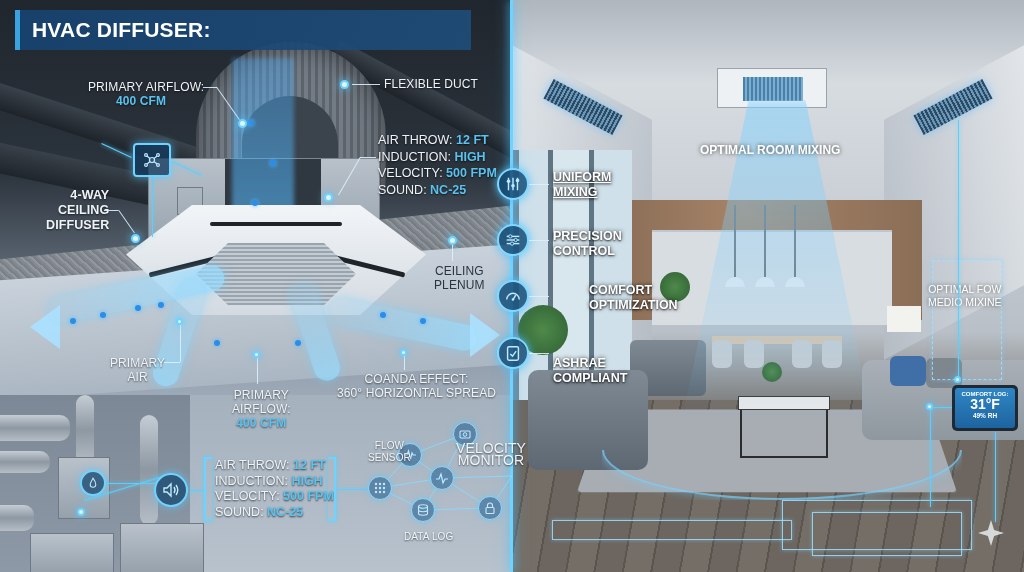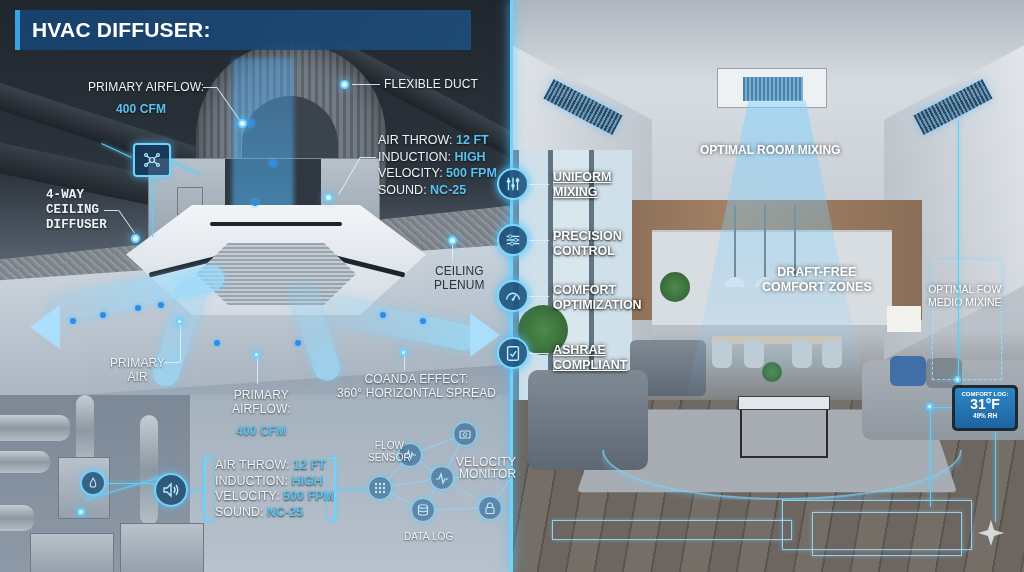--- a/index.html
+++ b/index.html
@@ -101,21 +101,21 @@
     clip-path: polygon(50% 0,62% 38%,100% 50%,62% 62%,50% 100%,38% 62%,0 50%,38% 38%); }
 
   
   .banner { position:absolute; top:10px; height:40px; display:flex; align-items:center;
     background: linear-gradient(90deg, rgba(23,66,110,.95), rgba(30,78,125,.88)); border-left:5px solid #3aa2e0; padding-left:12px; }
   .banner .bold { font-weight:700; color:#fff; font-size:21px; letter-spacing:.2px; }
   .banner .thin { font-weight:400; color:#fff; font-size:21px; margin-left:6px; }
   .label { position:absolute; color:#eef3f7; font-size:11.5px; line-height:14px; text-transform:uppercase; text-shadow:0 1px 2px rgba(0,0,0,.6); letter-spacing:.1px; }
   .label.bold { font-weight:700; font-size:12.5px; line-height:15px; }
   .label.dark { color:#2a3540; text-shadow:none; }
-  .val { color:#5bc2f0; font-weight:700;margin-top:8px; }
+  .val { color:#5bc2f0; font-weight:700; }
   .spec { position:absolute; color:#eef3f7; font-size:12.5px; line-height:16.5px; text-shadow:0 1px 2px rgba(0,0,0,.7); }
   .spec .k { font-weight:400; }
   .line { position:absolute; background: rgba(220,240,255,.9); }
   .gline { position:absolute; background:#5ccfff; box-shadow:0 0 4px #5ccfff; }
   .node { position:absolute; width:9px; height:9px; border-radius:50%; background:#dff5ff; border:2px solid #6fd3ff; box-shadow:0 0 8px #57c6ff; }
   .ico-circle { position:absolute; width:34px; height:34px; border-radius:50%; border:2px solid #6fd3ff; background: rgba(20,70,110,.75); box-shadow: 0 0 10px rgba(90,200,255,.7); display:flex; align-items:center; justify-content:center; }
   .ico-circle svg { width:20px; height:20px; }
   .ico-square { position:absolute; width:38px; height:34px; border:2px solid #6fd3ff; background: rgba(20,60,95,.8); border-radius:4px; box-shadow:0 0 10px rgba(90,200,255,.7); display:flex; align-items:center; justify-content:center; }
   .bracket { position:absolute; width:8px; border:2px solid #6fd3ff; box-shadow:0 0 4px #5ccfff; }
   .bracket.l { border-right:none; }
@@ -276,33 +276,33 @@
   </div>
 
   <div class="feature" style="top:280px;">
     <svg viewBox="0 0 20 20">
         <path d="M3 14 A7 7 0 0 1 17 14" stroke="#bfeaff" stroke-width="1.6" fill="none"></path>
         <line x1="10" y1="14" x2="13" y2="9" stroke="#bfeaff" stroke-width="1.6"></line>
         <circle cx="10" cy="14" r="1.4" fill="#bfeaff"></circle>
       </svg>
   </div>
   <div class="line" style="left:529px;top:296px;width:20px;height:1px;"></div>
-  <div class="feature-label" style="top:283px;">
+  <div class="feature-label" style="top:283px;margin-left:36px;">
     <div>COMFORT</div>
     <div>OPTIMIZATION</div>
   </div>
 
   <div class="feature" style="top:337px;">
     <svg viewBox="0 0 20 20">
         <rect x="4" y="3" width="12" height="15" rx="1.5" stroke="#bfeaff" stroke-width="1.6" fill="none"></rect>
         <polyline points="7,11 9.5,13.5 13.5,8" stroke="#bfeaff" stroke-width="1.6" fill="none"></polyline>
       </svg>
   </div>
   <div class="line" style="left:529px;top:353px;width:20px;height:1px;"></div>
-  <div class="feature-label" style="top:343px;text-decoration:underline;">
+  <div class="feature-label" style="top:356px;">
     <div>ASHRAE</div>
     <div>COMPLIANT</div>
   </div>
 
   <div class="banner" style="left:15px;width:456px;">
     <span class="bold">HVAC DIFFUSER:</span>
   </div>
 
   <div class="label" style="left:88px;top:80px;font-size:12px;">
     <div>PRIMARY AIRFLOW:</div>
@@ -338,21 +338,21 @@
           <line x1="12" y1="8.5" x2="15" y2="6"></line>
           <line x1="8" y1="11.5" x2="5" y2="14"></line>
           <line x1="12" y1="11.5" x2="15" y2="14"></line>
         </g>
       </svg>
   </div>
   <div class="gline" style="left:100px;top:150px;width:33px;height:1px;transform:rotate(25deg);"></div>
   <div class="gline" style="left:152px;top:177px;width:1px;height:60px;"></div>
   <div class="gline" style="left:171px;top:168px;width:32px;height:1px;transform:rotate(25deg);"></div>
 
-  <div class="label bold" style="left:46px;top:188px;text-align:left;font-family:Liberation Mono, monospace;">
+  <div class="label bold" style="left:46px;top:188px;text-align:right;">
     <div>4-WAY</div>
     <div>CEILING</div>
     <div>DIFFUSER</div>
   </div>
   <div class="line" style="left:104px;top:210px;width:14px;height:1px;"></div>
   <div class="line" style="left:118px;top:210px;width:1px;height:28px;transform:rotate(-35deg);transform-origin:top;"></div>
   <div class="node" style="left:131px;top:234px;"></div>
 
   <div class="node" style="left:448px;top:236px;"></div>
   <div class="line" style="left:452px;top:245px;width:1px;height:16px;"></div>
@@ -469,31 +469,27 @@
   <div class="net-node" style="left:453px;top:422px;">
     <svg viewBox="0 0 14 14">
         <rect x="2" y="4" width="10" height="7" rx="1" stroke="#bfeaff" stroke-width="1.1" fill="none"></rect>
         <circle cx="7" cy="7.5" r="1.8" stroke="#bfeaff" stroke-width="1" fill="none"></circle>
       </svg>
   </div>
   <div class="label" style="left:368px;top:440px;text-align:center;font-size:10px;line-height:12px;color:#f0f5f9;">
     <div>FLOW</div>
     <div>SENSOR</div>
   </div>
-  <div class="label" style="left:456px;top:456px;text-align:right;font-size:12px;line-height:12px;color:#f0f5f9;">
+  <div class="label" style="left:456px;top:442px;text-align:center;font-size:14px;line-height:12px;color:#f0f5f9;">
     <div>VELOCITY</div>
     <div>MONITOR</div>
   </div>
   <div class="label" style="left:404px;top:530px;font-size:10px;color:#f0f5f9;">DATA LOG</div>
 
   <div class="r-label" style="left:700px;top:143px;">OPTIMAL ROOM MIXING</div>
-  <div class="r-label" style="left:762px;top:265px;font-size:12.5px;">
-    <div>DRAFT-FREE</div>
-    <div>COMFORT ZONES</div>
-  </div>
   <div class="r-label" style="left:928px;top:283px;font-weight:400;font-size:10.5px;line-height:13px;">
     <div>OPTIMAL FOW</div>
     <div>MEDIO MIXINE</div>
   </div>
 
   <div class="gline" style="left:958px;top:120px;width:1px;height:260px;"></div>
   <div class="node" style="left:954px;top:376px;width:7px;height:7px;"></div>
   <div class="gline" style="left:930px;top:407px;width:22px;height:1px;"></div>
   <div class="gline" style="left:930px;top:407px;width:1px;height:100px;"></div>
   <div class="node" style="left:926px;top:403px;width:7px;height:7px;"></div>

